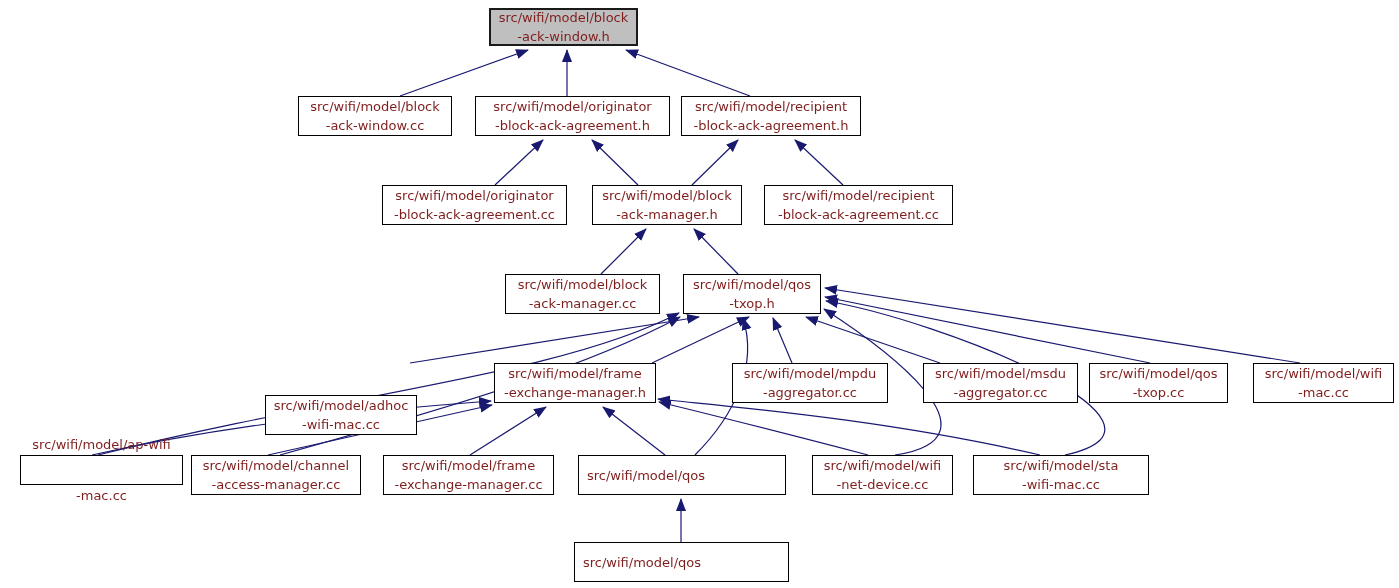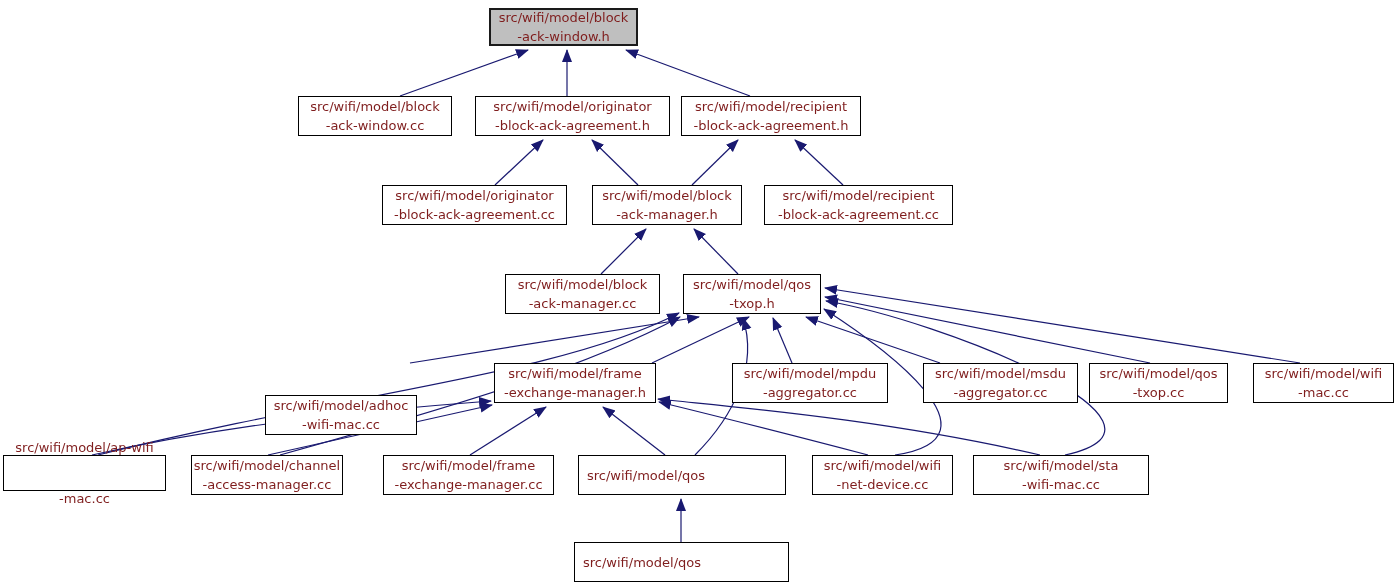--- a/index.html
+++ b/index.html
@@ -127,25 +127,25 @@
         <div>-aggregator.cc</div>
       </div>
       <div class="node" style="left: 1089px; top: 363px; width: 139px; height: 40px;">
         <div>src/wifi/model/qos</div>
         <div>-txop.cc</div>
       </div>
       <div class="node" style="left: 1253px; top: 363px; width: 141px; height: 40px;">
         <div>src/wifi/model/wifi</div>
         <div>-mac.cc</div>
       </div>
-      <div class="node" style="left: 3px; top: 455px; width: 163px; height: 36px; gap: 32px;">
+      <div class="node" style="left: 20px; top: 455px; width: 163px; height: 30px; gap: 32px;">
         <div>src/wifi/model/ap-wifi</div>
         <div>-mac.cc</div>
       </div>
-      <div class="node" style="left: 191px; top: 455px; width: 152px; height: 40px;">
+      <div class="node" style="left: 191px; top: 455px; width: 170px; height: 40px;">
         <div>src/wifi/model/channel</div>
         <div>-access-manager.cc</div>
       </div>
       <div class="node" style="left: 383px; top: 455px; width: 171px; height: 40px;">
         <div>src/wifi/model/frame</div>
         <div>-exchange-manager.cc</div>
       </div>
       <div class="node align-left" style="left: 578px; top: 455px; width: 208px; height: 40px;">
         <div>src/wifi/model/qos</div>
       </div>

